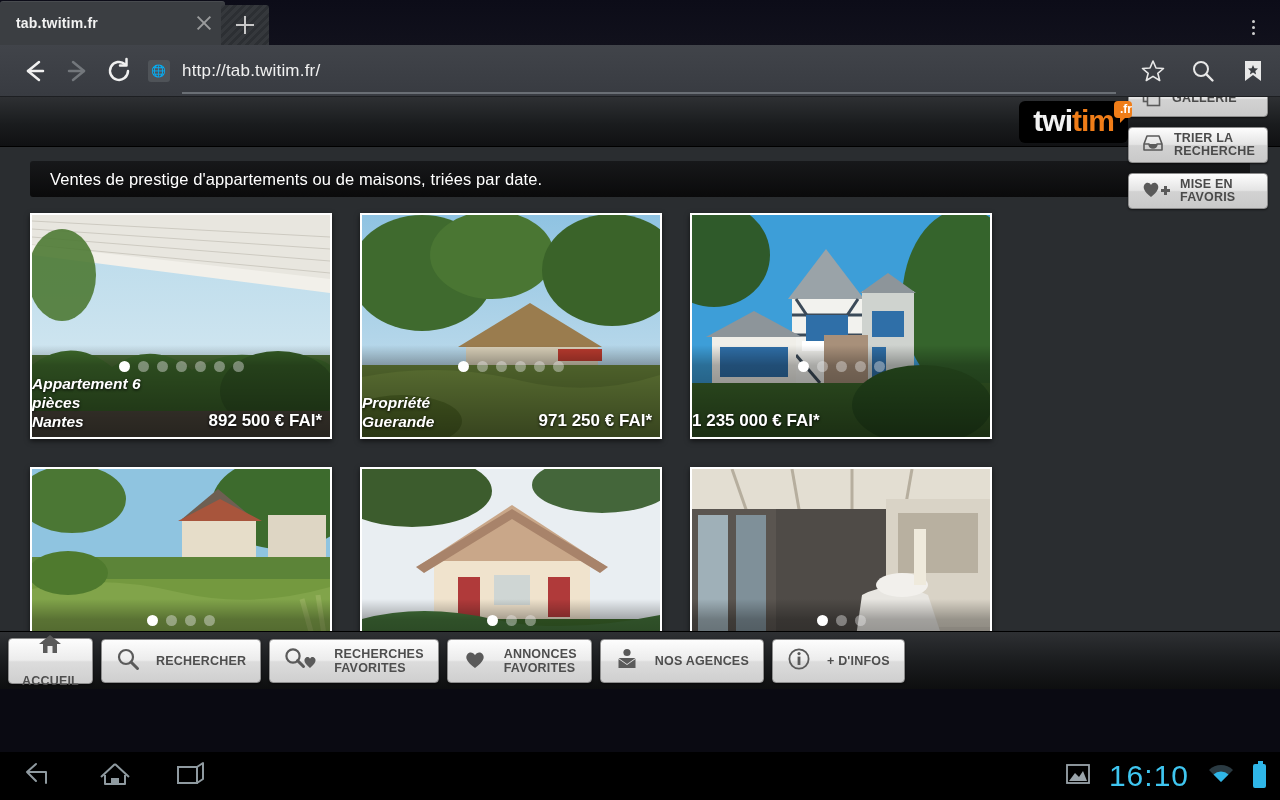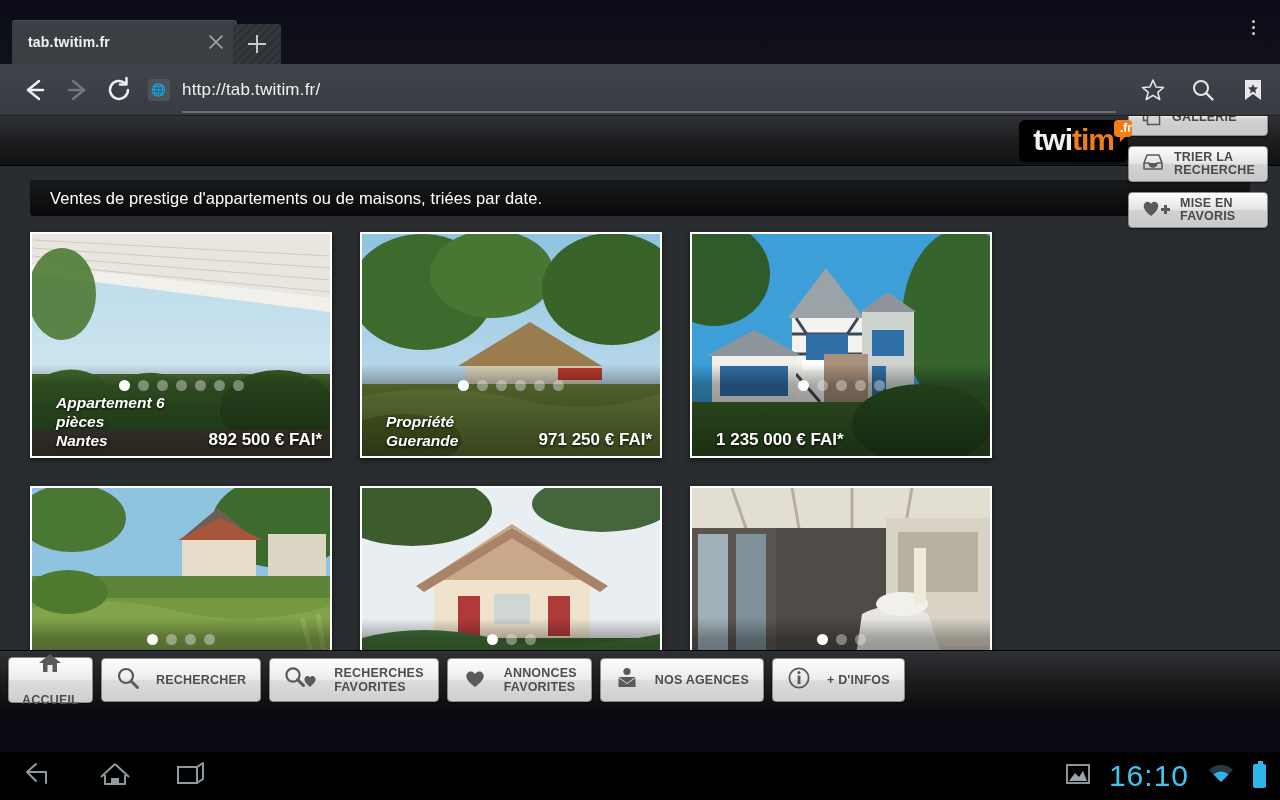--- a/index.html
+++ b/index.html
@@ -7,26 +7,25 @@
     width: 1280px; height: 800px;
     background: #000;
     font-family: "Liberation Sans", sans-serif;
     overflow: hidden;
   }
 
   
   .browser { width: 1280px; height: 800px; position: relative; background: #0a0a12; }
 
   .tabstrip {
-    height: 64px;
+    height: 45px;
     background: linear-gradient(to bottom, #0c0c18 0%, #11111c 100%);
     position: relative;
     display: flex;
     align-items: flex-end;
-    padding-left: 12px;
   }
   .tab {
     width: 225px; height: 44px;
     background: #3b3e42;
     border-radius: 3px 3px 0 0;
     display: flex; align-items: center;
     padding: 0 10px 0 16px;
     position: relative;
     box-shadow: inset 0 1px 0 rgba(255,255,255,0.07);
   }
@@ -163,21 +162,21 @@
   }
   .dots {
     position: absolute; left: 0; right: 0; top: 146px;
     display: flex; justify-content: center; gap: 8px;
   }
   .dot { width: 11px; height: 11px; border-radius: 50%; background: rgba(235,235,235,0.42); }
   .dot.on { background: #fff; }
   .caption {
     position: absolute; left: 0; right: 0; bottom: 0;
     display: flex; align-items: flex-end; justify-content: space-between;
-    padding: 0 8px 6px 24px; gap: 4px;
+    padding: 0 8px 6px 0; gap: 4px;
   }
   .cap-name {
     color: #fff; font-size: 15.5px; font-weight: bold; font-style: italic;
     line-height: 19px; text-shadow: 0 1px 3px rgba(0,0,0,0.95);
     max-width: 160px;
   }
   .cap-price {
     color: #fff; font-size: 17px; font-weight: bold;
     line-height: 21px; text-align: right;
     text-shadow: 0 1px 3px rgba(0,0,0,0.95);

